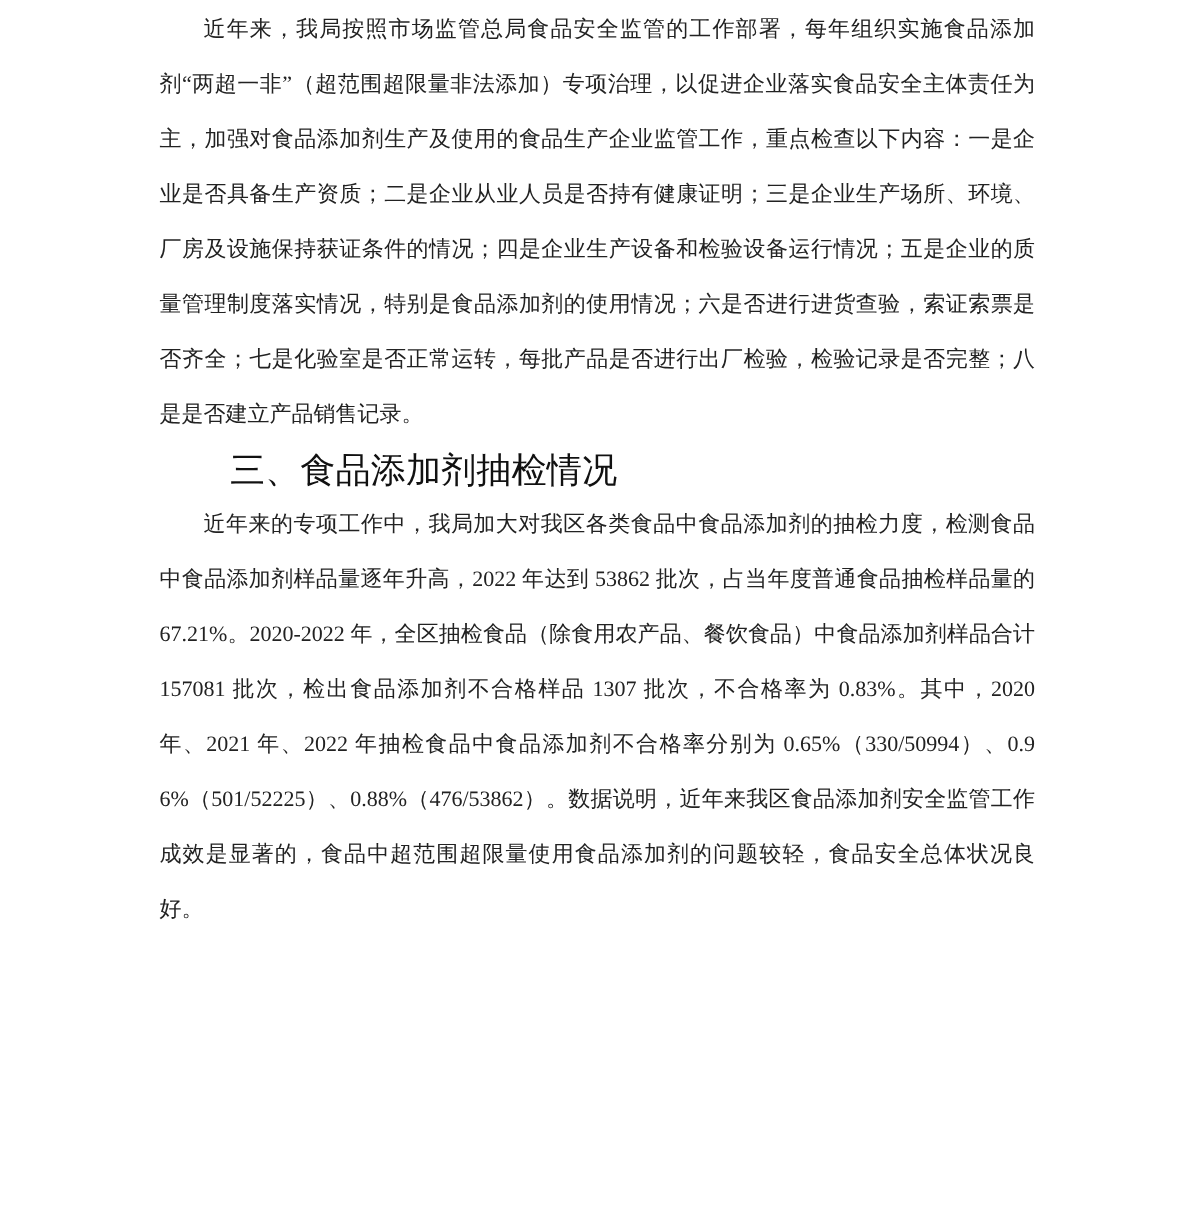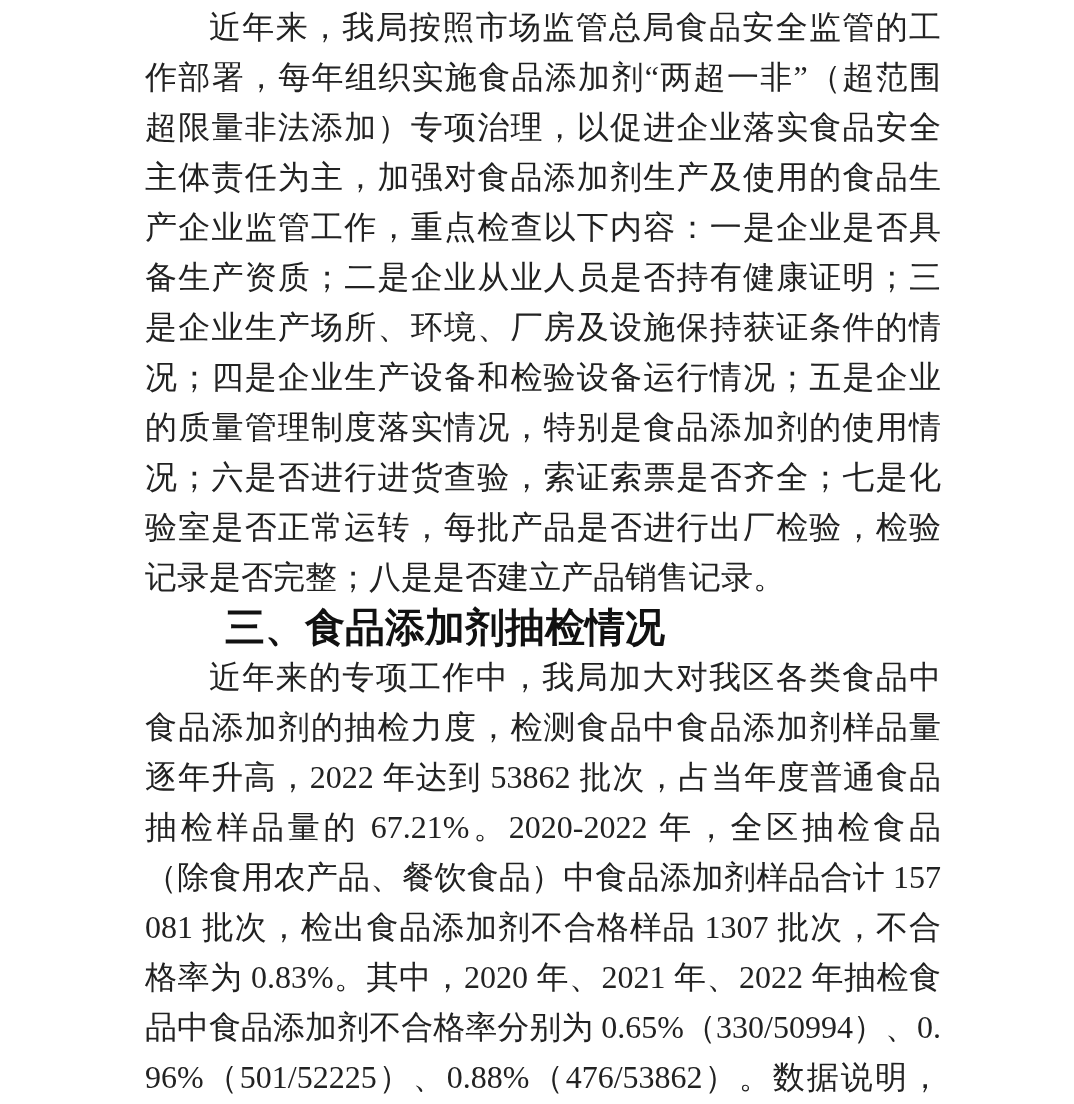--- a/index.html
+++ b/index.html
@@ -17,33 +17,33 @@
       color: #222222;
     }
     .content {
       position: absolute;
       left: 145px;
       top: 2px;
       width: 796px;
     }
     .para {
       margin: 0;
-      font-size: 32px;
+      font-size: 20px;
       line-height: 50px;
       text-align: justify;
       text-justify: inter-character;
       text-indent: 2em;
       word-break: break-all;
       color: #222222;
     }
     .heading {
       margin: 0;
-      font-size: 40px;
+      font-size: 32px;
       line-height: 50px;
-      font-weight: 700;
+      font-weight: 400;
       font-family: "Liberation Sans", "DejaVu Sans", sans-serif;
       text-indent: 2em;
       color: #111111;
     }
   </style>
 </head>
 <body>
 
 <div class="page">
   <div class="content">

